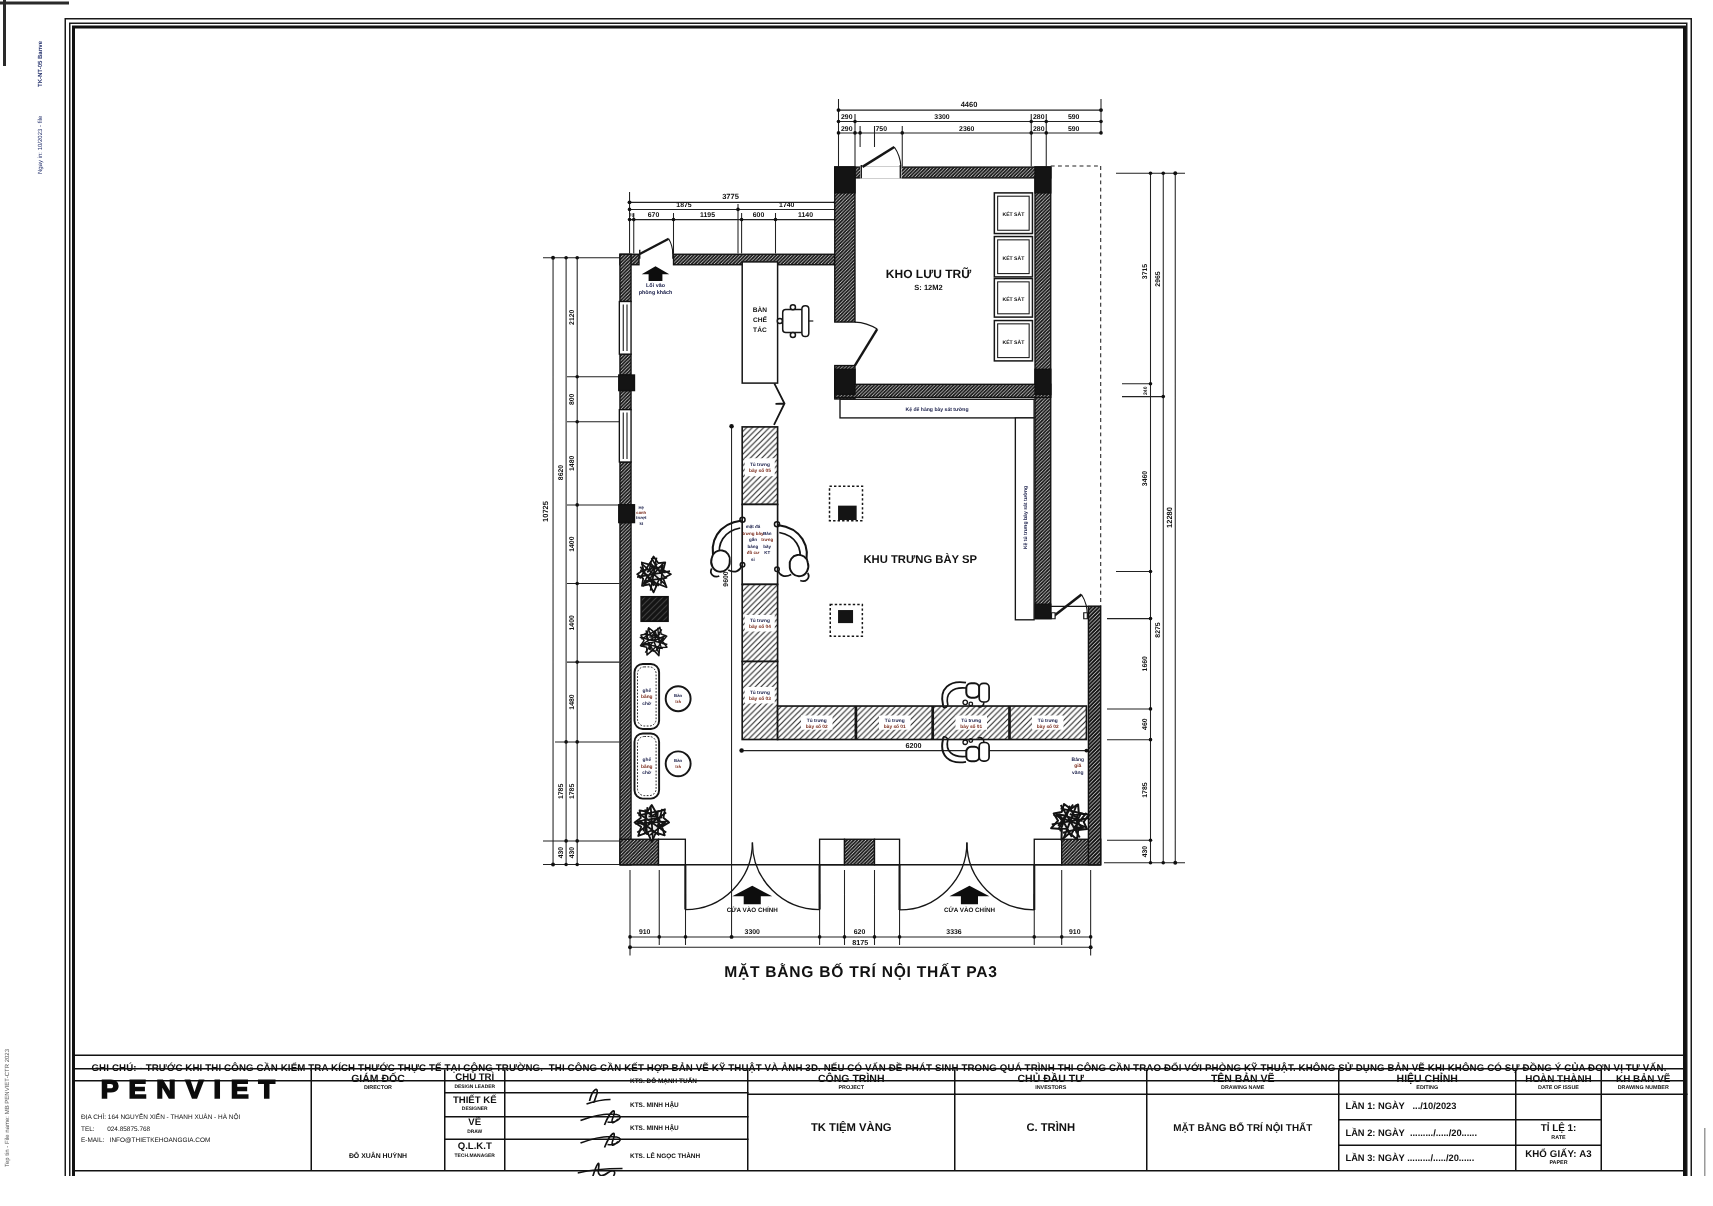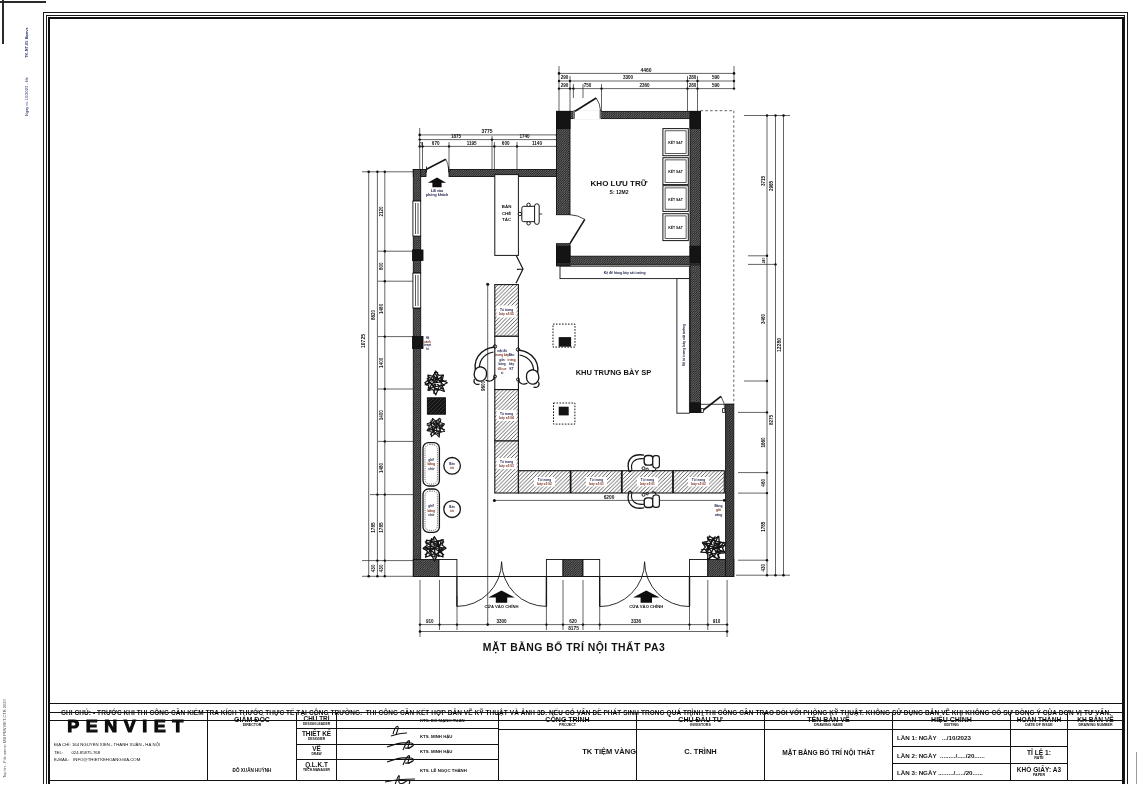--- a/index.html
+++ b/index.html
@@ -595,21 +595,21 @@
   <div class="abs" style="left:247px;top:48px;width:39px;text-align:center;">
     <div style="font-size:6.4px;font-weight:bold;color:#111;">Q.L.K.T</div>
     <div style="font-size:3.3px;font-weight:bold;color:#111;">TECH.MANAGER</div>
   </div>
   <div class="abs" style="left:370px;top:55px;width:120px;font-size:4.3px;font-weight:bold;color:#111;">KTS. LÊ NGỌC THÀNH</div>
 
   <div class="abs" style="left:449px;top:3px;width:137px;text-align:center;">
     <div style="font-size:7px;font-weight:bold;color:#111;">CÔNG TRÌNH</div>
     <div style="font-size:3.6px;font-weight:bold;color:#111;">PROJECT</div>
   </div>
-  <div class="abs" style="left:449px;top:34px;width:137px;text-align:right;font-size:7.5px;font-weight:bold;color:#111;">TK TIỆM VÀNG</div>
+  <div class="abs" style="left:449px;top:34px;width:137px;text-align:center;font-size:7.5px;font-weight:bold;color:#111;">TK TIỆM VÀNG</div>
 
   <div class="abs" style="left:587px;top:3px;width:127px;text-align:center;">
     <div style="font-size:7px;font-weight:bold;color:#111;">CHỦ ĐẦU TƯ</div>
     <div style="font-size:3.6px;font-weight:bold;color:#111;">INVESTORS</div>
   </div>
   <div class="abs" style="left:587px;top:34px;width:127px;text-align:center;font-size:7.5px;font-weight:bold;color:#111;">C. TRÌNH</div>
 
   <div class="abs" style="left:715px;top:3px;width:127px;text-align:center;">
     <div style="font-size:7px;font-weight:bold;color:#111;">TÊN BẢN VẼ</div>
     <div style="font-size:3.6px;font-weight:bold;color:#111;">DRAWING NAME</div>

